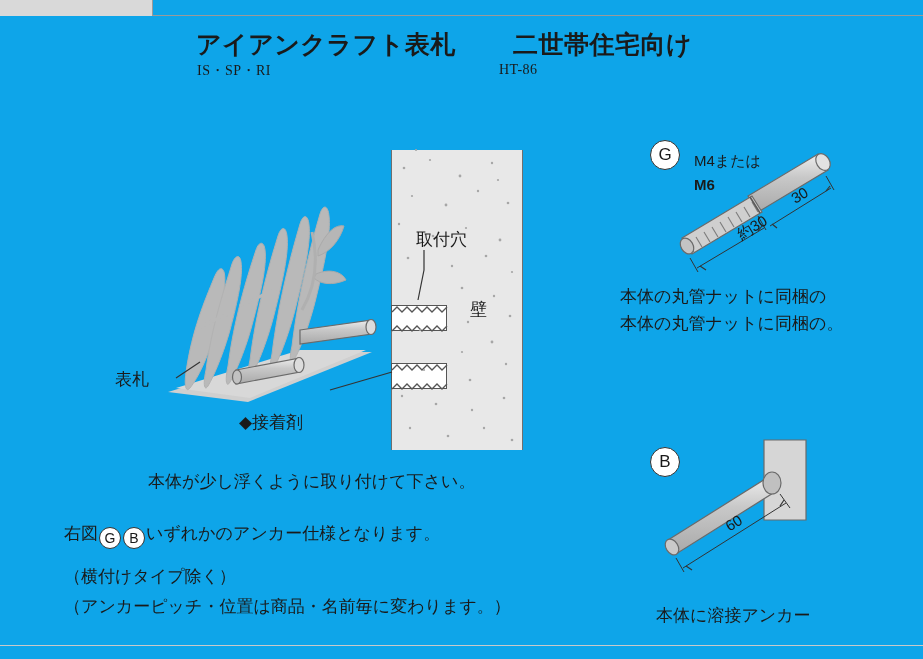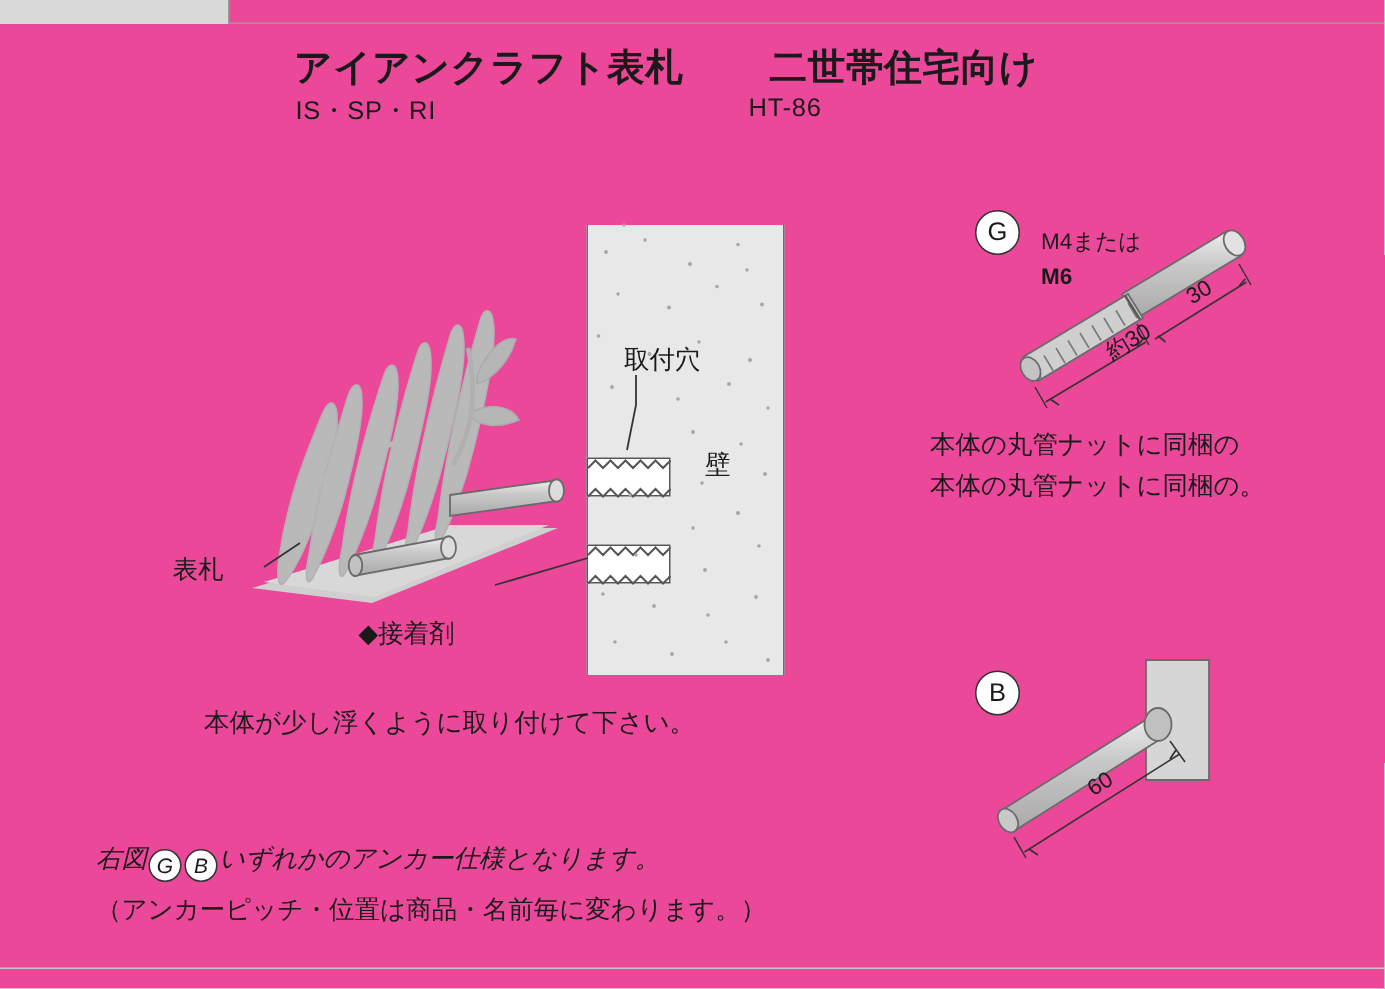--- a/index.html
+++ b/index.html
@@ -9,21 +9,21 @@
   }
   body {
     font-family: "Liberation Sans", "DejaVu Sans", sans-serif;
     color: #1a1a1a;
   }
   #page {
     position: relative;
     width: 923px;
     height: 659px;
     overflow: hidden;
-    background: #ec4899;
+    background: #0ea5e9;
   }
   
   .left-strip {
     position: absolute;
     left: 0;
     top: 0;
     width: 152px;
     height: 16px;
     background: #d9d9d9;
   }
@@ -55,23 +55,24 @@
   
   .title-main {
     position: absolute;
     font-weight: bold;
     font-size: 25px;
     letter-spacing: 0.5px;
     white-space: nowrap;
   }
   .title-sub {
     position: absolute;
-    font-size: 17px;
+    font-size: 14px;
     letter-spacing: 0.5px;
     white-space: nowrap;
+    font-family: Liberation Serif, serif;
   }
   #title1 { left: 196px; top: 28px; }
   #code1  { left: 197px; top: 62px; }
   #title2 { left: 497px; top: 28px; margin-left: 16px; }
   #code2  { left: 499px; top: 62px; }
 
   
   .lbl {
     position: absolute;
     white-space: nowrap;
@@ -321,33 +322,35 @@
           <path d="M780,506 L784,500"></path>
       </g>
     </g>
   </svg>
 
   <div class="lbl" style="left:416px; top:228px;">取付穴</div>
   <div class="lbl" style="left:470px; top:298px;">壁</div>
   <div class="lbl" style="left:115px; top:368px;">表札</div>
   <div class="lbl" style="left:239px; top:411px;">◆接着剤</div>
 
-  <div class="lbl" style="left:136px; top:470px;">本体が少し浮くように取り付けて下さい。</div>
-
-  <div class="lbl" style="left:64px; top:561px;font-style:italic;">
+  <div class="lbl" style="left:148px; top:470px;">本体が少し浮くように取り付けて下さい。</div>
+
+  <div class="lbl" style="left:64px; top:522px;">
     <span>右図</span><span class="circle-label inline">G</span><span class="circle-label inline">B</span><span>いずれかのアンカー仕様となります。</span>
   </div>
+  <div class="lbl" style="left:64px; top:565px;">（横付けタイプ除く）</div>
   <div class="lbl" style="left:64px; top:595px;">（アンカーピッチ・位置は商品・名前毎に変わります。）</div>
 
   <div class="circle-label" style="left:650px; top:140px;">G</div>
   <div class="lbl sm" style="left:694px; top:152px;">M4または</div>
   <div class="lbl sm" style="left:694px; top:176px;font-weight:bold;">M6</div>
 
   <div class="lbl sm" style="left:734px; top:228px; transform:rotate(-31deg); transform-origin:left top;">約30</div>
   <div class="lbl sm" style="left:788px; top:192px; transform:rotate(-31deg); transform-origin:left top;">30</div>
 
   <div class="lbl" style="left:620px; top:285px;font-family:Liberation Serif, serif;">本体の丸管ナットに同梱の</div>
   <div class="lbl" style="left:620px; top:312px;">本体の丸管ナットに同梱の。</div>
 
   <div class="circle-label" style="left:650px; top:447px;">B</div>
   <div class="lbl sm" style="left:722px; top:520px; transform:rotate(-32deg); transform-origin:left top;">60</div>
+  <div class="lbl" style="left:656px; top:604px;">本体に溶接アンカー</div>
 
 </div>
 
 </body></html>

